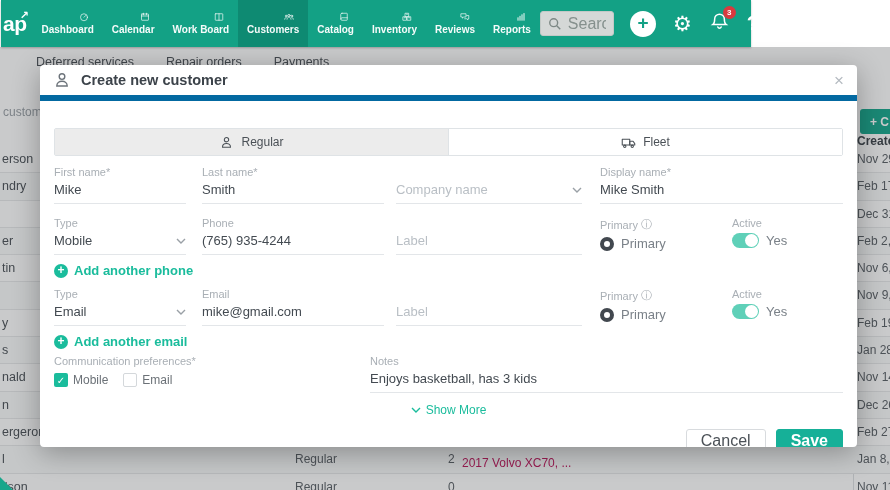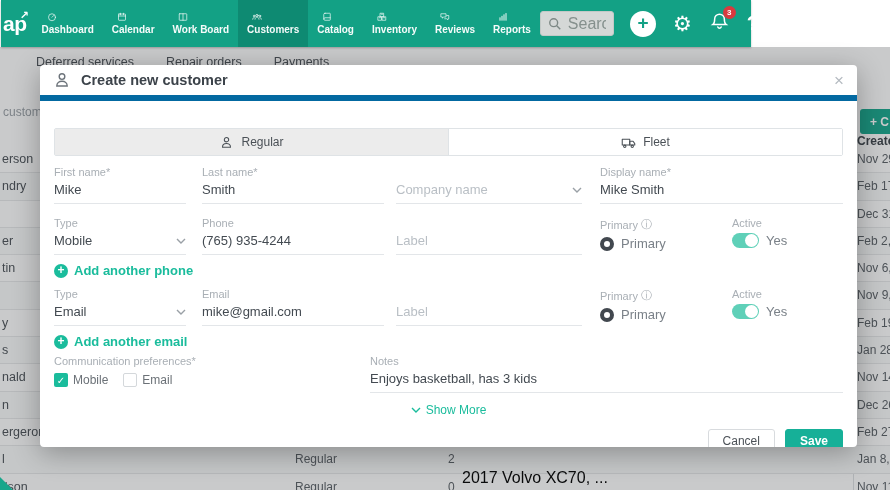--- a/index.html
+++ b/index.html
@@ -7,21 +7,21 @@
     font-family:"Liberation Sans","DejaVu Sans",sans-serif; }
   .stage { position:relative; width:890px; height:490px; overflow:hidden; }
 
   
   .nav { position:absolute; left:1px; top:0; width:750px; height:47px; background:#13a185;
     display:flex; align-items:center; z-index:20; box-shadow:0 1px 2px rgba(0,0,0,.25); }
   .logo { color:#fff; font-size:21px; font-weight:bold; margin-left:2px; width:30px;
     position:relative; letter-spacing:-.5px; cursor:pointer; }
   .logo-arrow { font-size:11px; position:absolute; top:-3px; right:-2px; }
   .nav-items { display:flex; height:47px; margin-left:6px; }
-  .nav-item { display:flex; flex-direction:column; align-items:flex-start; justify-content:center;
+  .nav-item { display:flex; flex-direction:column; align-items:flex-end; justify-content:center;
     gap:2px; padding:12px 9px; height:47px; cursor:pointer; }
   .nav-item span.nlabel { color:rgba(255,255,255,.96); font-size:10px; font-weight:bold; white-space:nowrap; }
   .nav-item.active { background:#0e8a72; }
   .nico { width:20px; height:18px; stroke:#fff; fill:none; stroke-width:1.4; stroke-linecap:round; stroke-linejoin:round; opacity:.95; }
   .nav-search { margin-left:auto; width:218px; height:25px; background:#d5d8d7; border:1px solid #c3c9c7;
     border-radius:3px; display:flex; align-items:center; padding:0 7px; gap:6px; }
   .nav-search svg { width:14px; height:14px; stroke:#7d8885; fill:none; stroke-width:1.6; flex:none; }
   .nav-search input { border:none; outline:none; background:transparent; font-size:16px; color:#14532d;
     width:100%; font-family:inherit; }
   .nav-search input::placeholder { color:#85908d; }
@@ -47,21 +47,21 @@
     cursor:pointer; }
   .created-header { position:absolute; left:857px; top:87px; font-size:12px; font-weight:bold; color:#3c434a; white-space:nowrap; }
   .col-sep { position:absolute; left:853px; top:82px; width:1px; height:361px; background:#dcdfe2; }
   .trows { position:absolute; left:0; top:99px; width:890px; }
   .trow { position:relative; height:27.3px; border-bottom:1px solid #e7e9ea; }
   .trow:nth-child(even) { background:#fafbfb; }
   .tname { position:absolute; left:2px; top:6px; font-size:12.5px; color:#4b5157; white-space:nowrap; }
   .tdate { position:absolute; left:857px; top:6px; font-size:12px; color:#5a6066; white-space:nowrap; }
   .tc-type { position:absolute; left:295px; top:6px; font-size:12px; color:#5a6066; }
   .tc-count { position:absolute; left:448px; top:6px; font-size:12px; color:#5a6066; }
-  .tc-veh { position:absolute; left:462px; top:23px; font-size:16px; color:#000000; white-space:nowrap; }
+  .tc-veh { position:absolute; left:462px; top:10px; font-size:12px; color:#be185d; white-space:nowrap; }
   .overlay { position:absolute; left:0; top:47px; width:890px; height:443px; background:rgba(40,44,48,.25); z-index:5; }
   .chat-corner { position:absolute; left:0; bottom:0; width:0; height:0; z-index:6;
     border-left:13px solid #17a68b; border-top:13px solid transparent; }
 
   
   .modal { position:absolute; left:40px; top:65px; width:817px; height:382px; background:#fff; z-index:10;
     border-radius:4px; box-shadow:0 6px 28px rgba(0,0,0,.3); overflow:hidden; }
   .mhead { height:36px; border-bottom:6px solid #0369a1; display:flex; align-items:center; padding:0 13px; gap:10px; }
   .mhead svg { width:18px; height:18px; stroke:#6d747b; fill:none; stroke-width:1.4; stroke-linecap:round; }
   .mtitle { font-size:14.5px; font-weight:bold; color:#3c434a; }
@@ -102,21 +102,21 @@
   .cbx { width:14px; height:14px; border-radius:2px; display:flex; align-items:center; justify-content:center;
     font-size:10px; cursor:pointer; flex:none; }
   .cbx.on { background:#1abc9c; color:#fff; }
   .cbx.off { background:#fff; border:1px solid #d4d8db; color:transparent; }
   .cbx-label { font-size:12px; color:#6b7177; margin-right:10px; }
   .notes-block { position:absolute; left:330px; top:0; width:473px; }
   .showmore { display:flex; align-items:center; justify-content:center; gap:5px; margin-top:10px;
     color:#1abc9c; font-size:12px; cursor:pointer; }
   .showmore .chev { stroke:#1abc9c; }
   .mfoot { display:flex; justify-content:flex-end; gap:10px; padding:12px 14px 0; }
-  .btn { height:24px; border-radius:3px; font-size:12px; font-family:inherit; padding:0 14px; cursor:pointer; }
+  .btn { height:24px; border-radius:3px; font-size:16px; font-family:inherit; padding:0 14px; cursor:pointer; }
   .btn-cancel { background:#fff; border:1px solid #d8dbde; color:#4b5157; }
   .btn-save { background:#16b098; border:1px solid #16b098; color:#fff; font-weight:bold; }
   .info-i { font-size:11px; color:#a9afb5; }
 </style>
 </head>
 <body>
 
 <div class="stage">
 
   <div class="nav">

